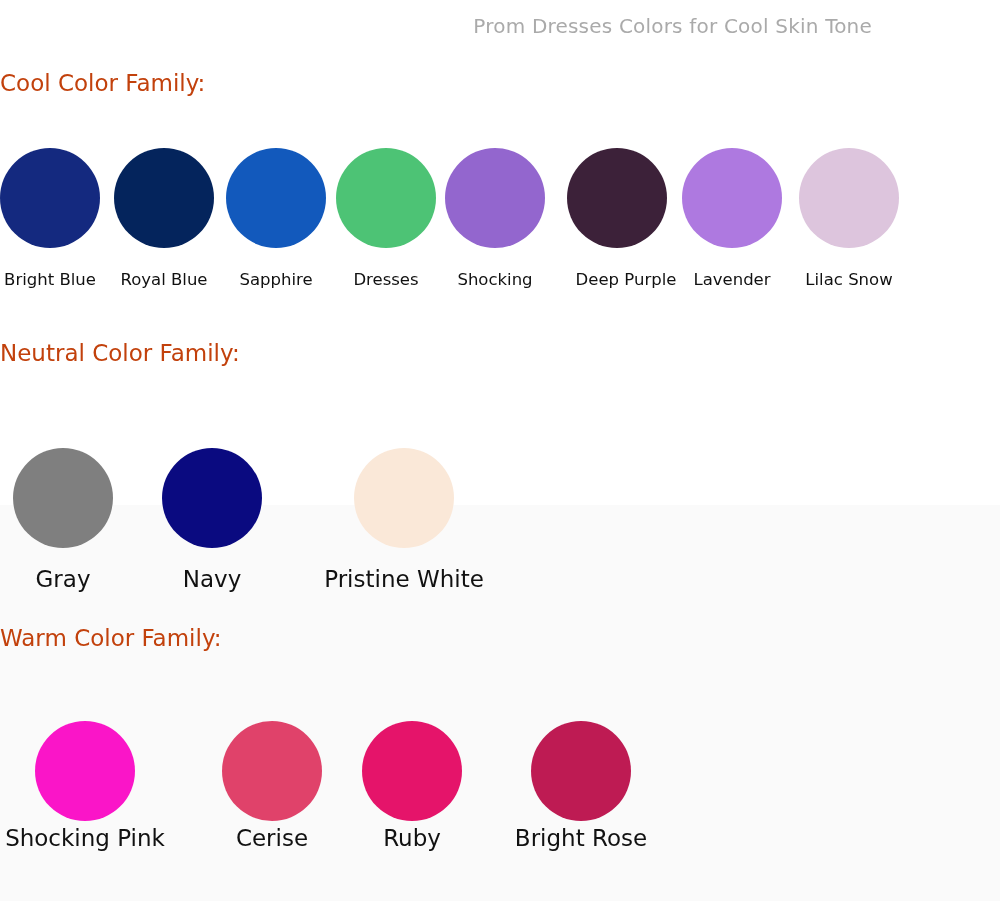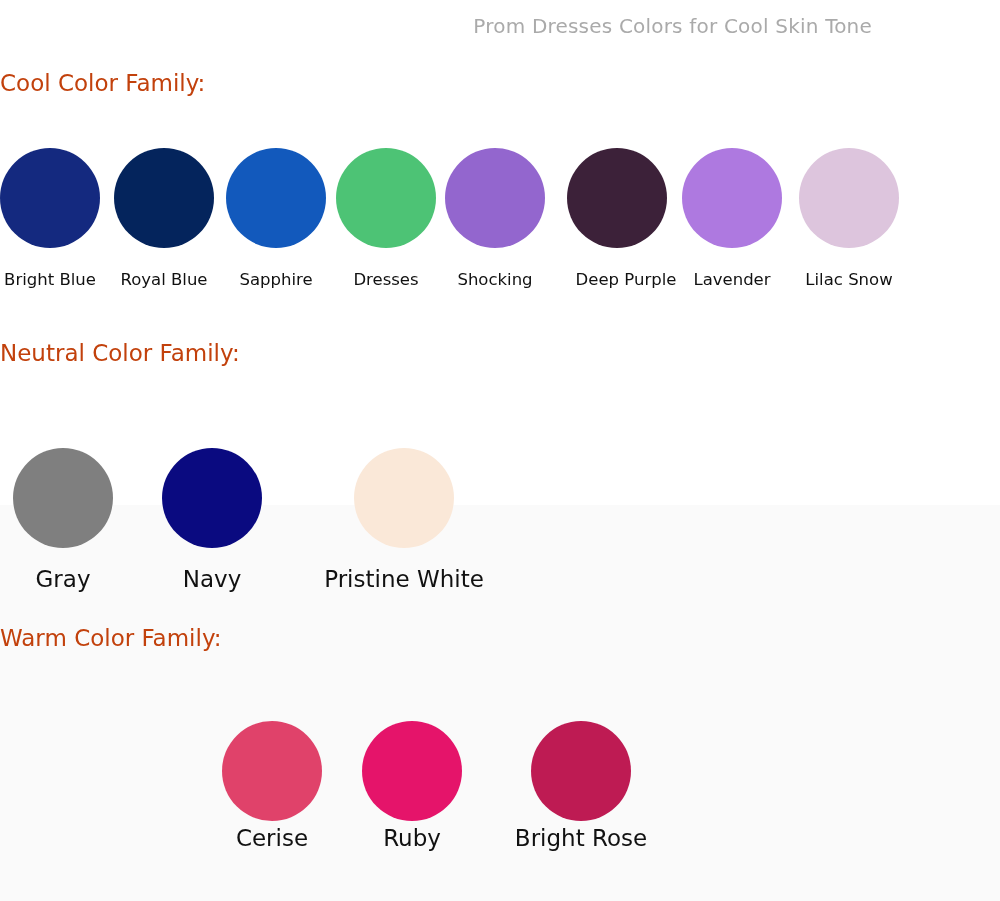--- a/index.html
+++ b/index.html
@@ -142,20 +142,24 @@
       </div>
       <div class="swatch" style="left: 354px; width: 100px;">
         <span class="swatch-dot" style="width: 100px; height: 100px; background: rgb(250, 232, 216);"></span>
         <span class="swatch-label" style="left: 50%; transform: translateX(-50%);">Pristine White</span>
       </div>
     </div>
 
   <div class="family-heading" id="heading-warm" style="top:625px;">Warm Color Family:</div>
 
   <div class="swatch-row" id="row-warm" style="top:721px;">
+      <div class="swatch" style="left: 35px; width: 100px;">
+        <span class="swatch-dot" style="width: 100px; height: 100px; background: rgb(250, 21, 200);"></span>
+        <span class="swatch-label" style="left: 50%; transform: translateX(-50%);">Shocking Pink</span>
+      </div>
       <div class="swatch" style="left: 222px; width: 100px;">
         <span class="swatch-dot" style="width: 100px; height: 100px; background: rgb(224, 66, 106);"></span>
         <span class="swatch-label" style="left: 50%; transform: translateX(-50%);">Cerise</span>
       </div>
       <div class="swatch" style="left: 362px; width: 100px;">
         <span class="swatch-dot" style="width: 100px; height: 100px; background: rgb(229, 20, 106);"></span>
         <span class="swatch-label" style="left: 50%; transform: translateX(-50%);">Ruby</span>
       </div>
       <div class="swatch" style="left: 531px; width: 100px;">
         <span class="swatch-dot" style="width: 100px; height: 100px; background: rgb(190, 27, 83);"></span>

